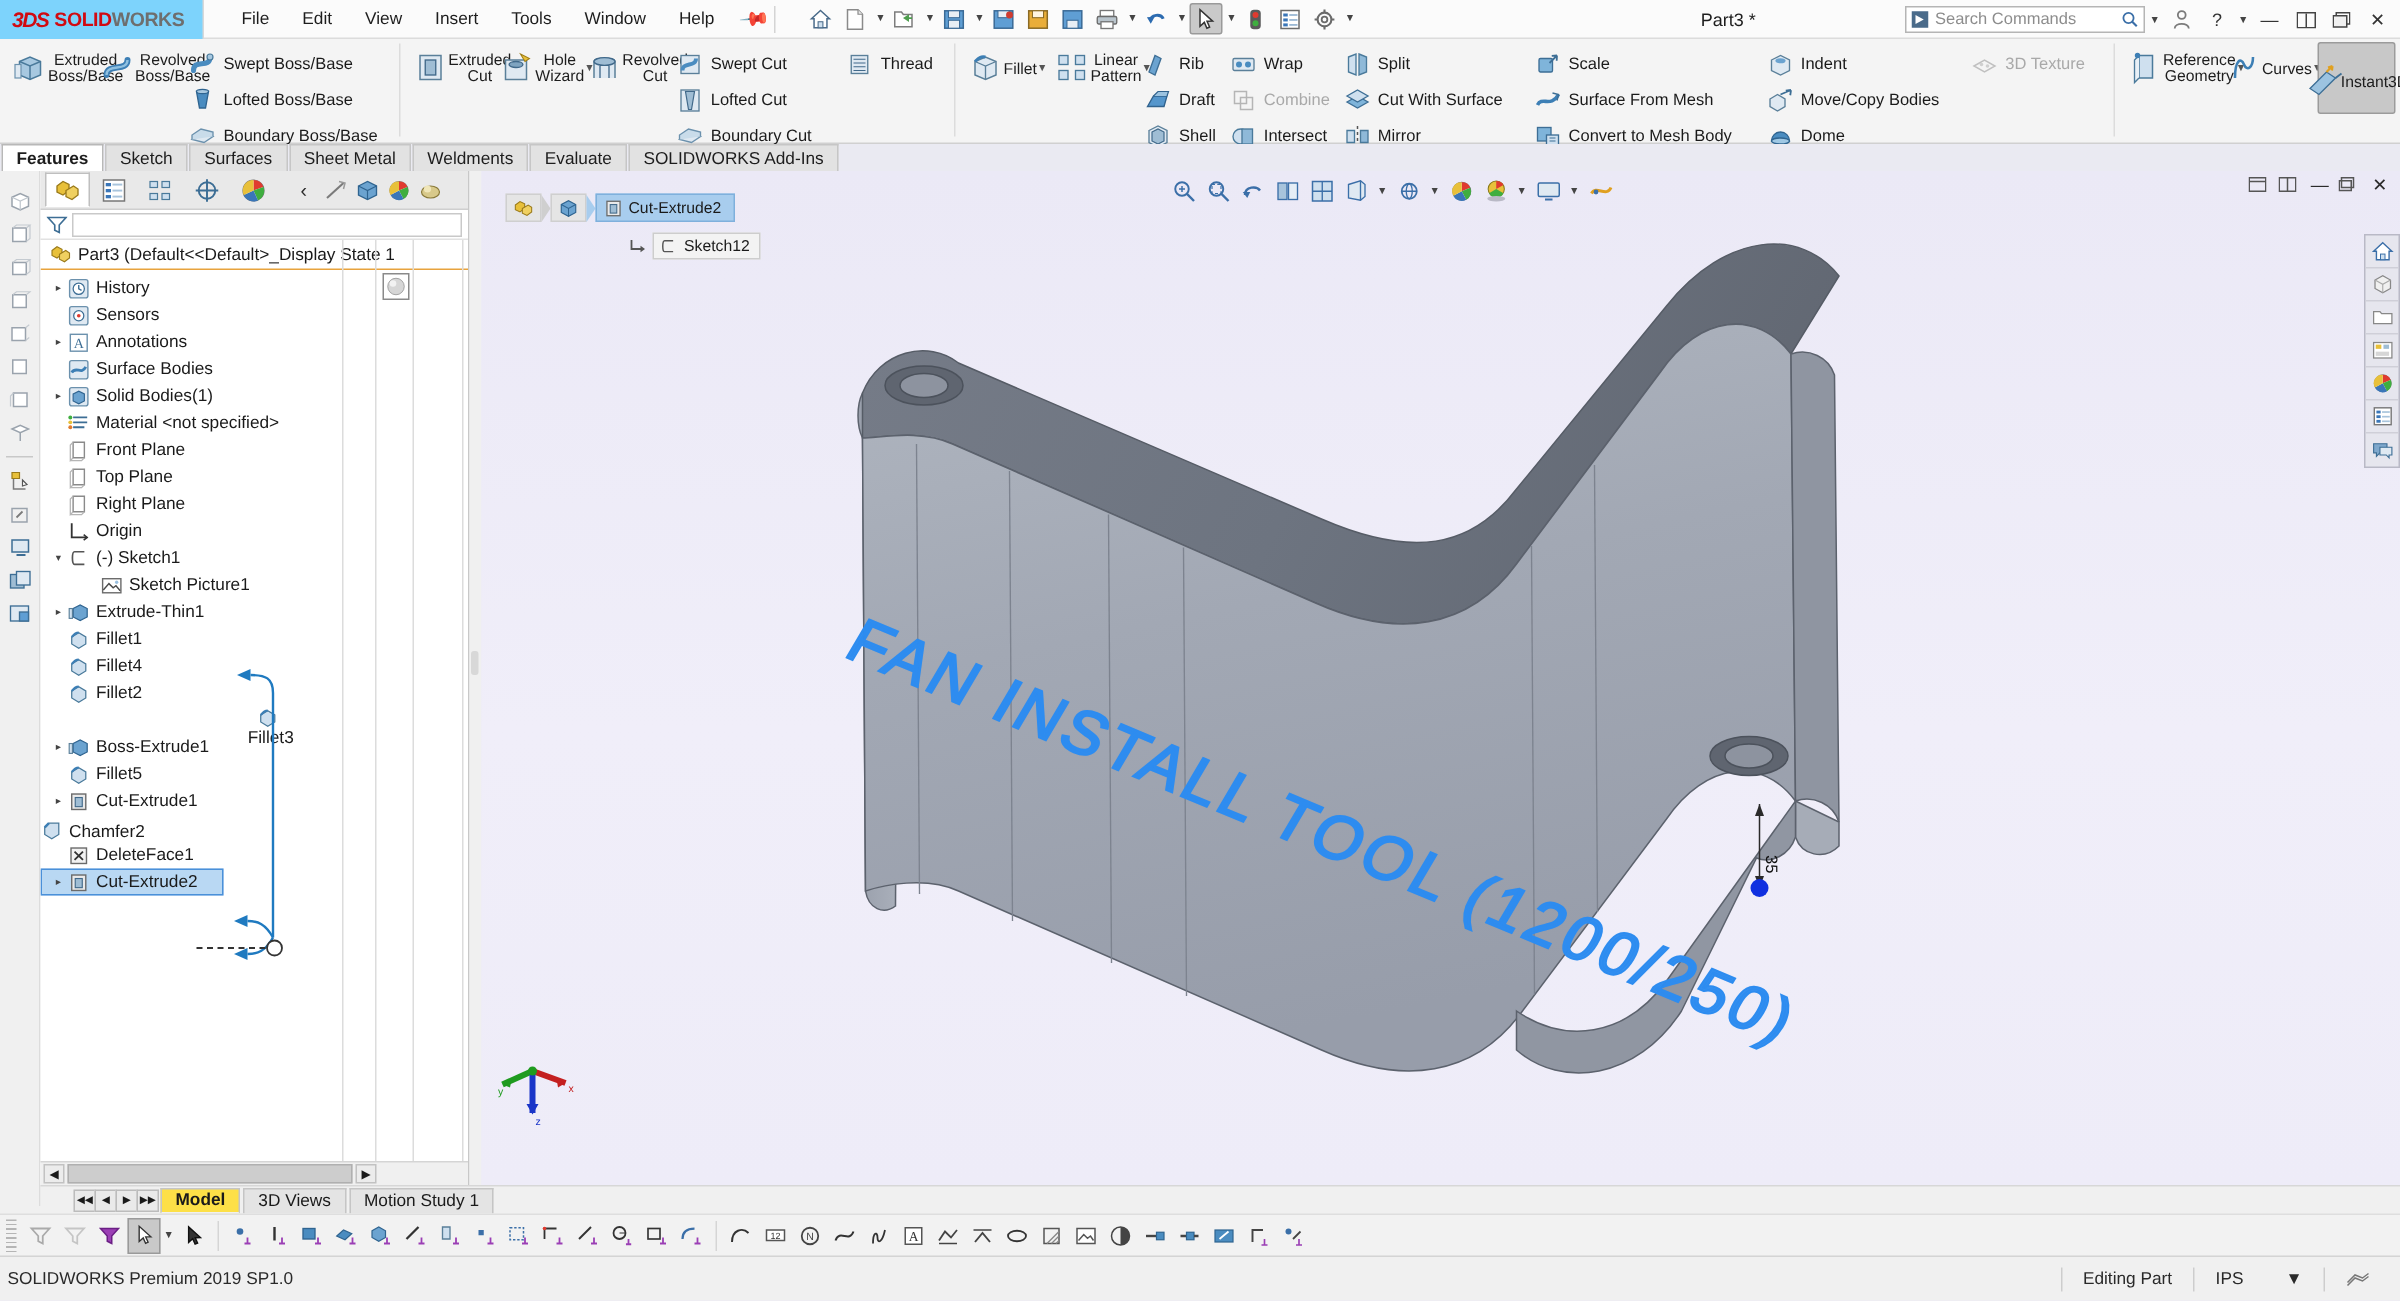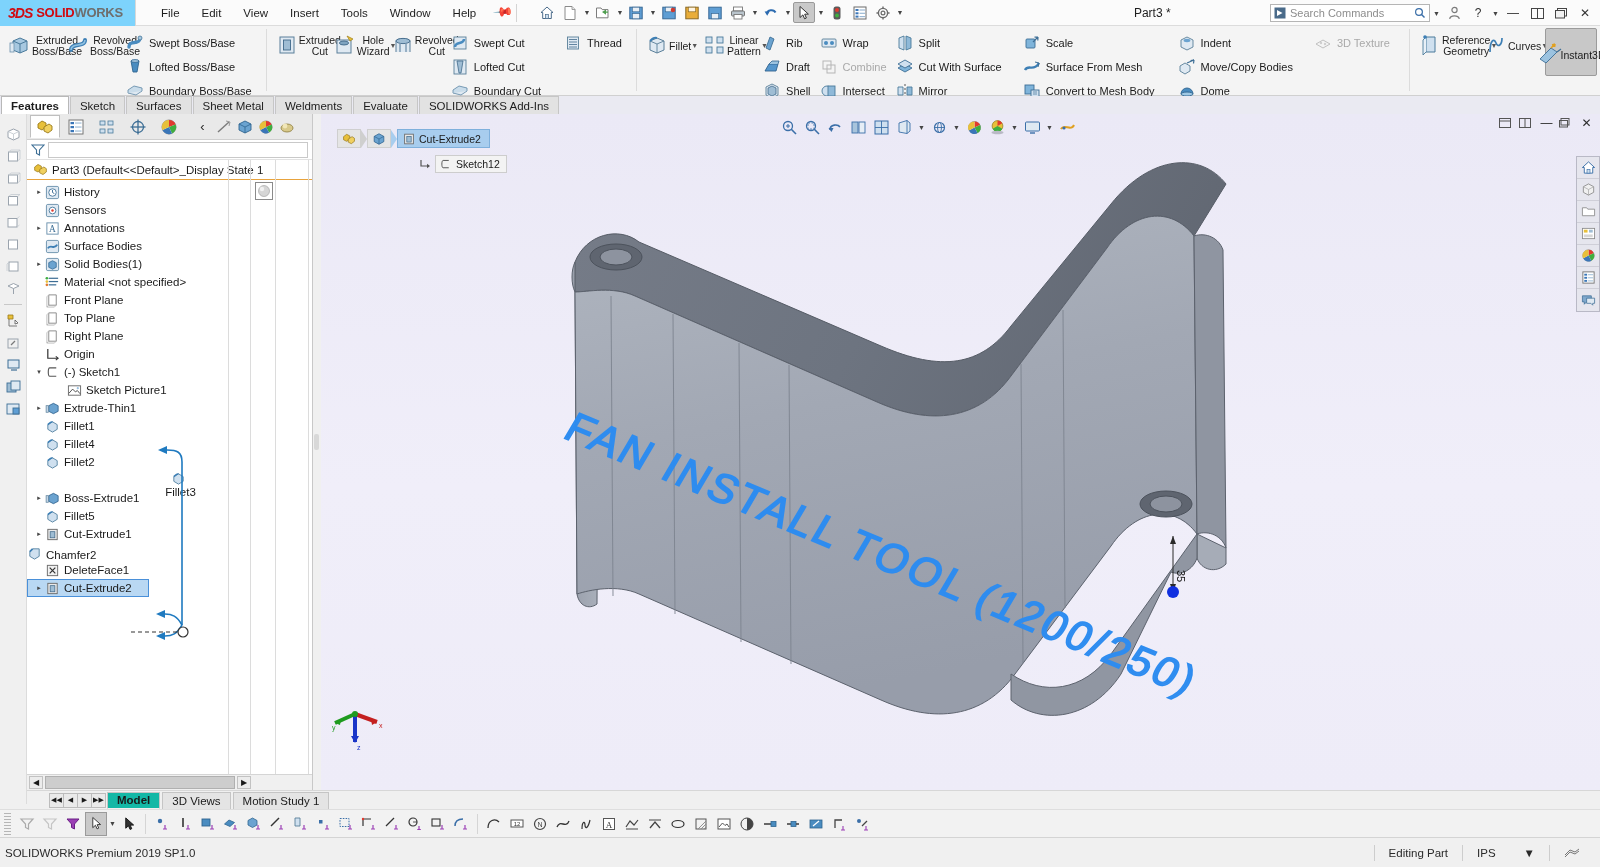--- a/index.html
+++ b/index.html
@@ -169,21 +169,21 @@
   .triad { position:absolute; left:8px; bottom:38px; width:60px; height:56px; }
 
   
   .btabs {
     position:absolute; left:27px; top:790px; width:1573px; height:19px;
     background:#f0f0f0; display:flex; align-items:center; border-top:1px solid #d7d7d7;
   }
   .navbtns { display:flex; margin-left:22px; }
   .navb { width:15px; height:15px; background:#eaeaea; border:1px solid #bcbcbc; font-size:7px; display:flex; align-items:center; justify-content:center; margin-right:-1px;}
   .btab { height:17px; padding:0 9px; font-size:11.5px; display:flex; align-items:center; background:#e4e4e4; border:1px solid #c5c5c5; border-bottom:none; margin-left:2px;}
-  .btab.active { background:#14b8a6; font-weight:bold; border-bottom:1px solid #f0f0f0;}
+  .btab.active { background:#fde047; font-weight:bold; border-bottom:1px solid #f0f0f0;}
 
   
   .sketchbar {
     position:absolute; left:0; top:809px; width:1600px; height:28px;
     background:#f2f2f2; border-top:1px solid #dedede;
     display:flex; align-items:center; padding-left:4px; gap:1px;
   }
   .sdots { width:7px; height:22px; background:repeating-linear-gradient(180deg,#b5b5b5 0 1px, transparent 1px 3px); margin-right:4px;}
   .sbi { width:22px; height:24px; display:flex; align-items:center; justify-content:center; border:1px solid transparent; position:relative;}
   .sbi.sel { background:#c9c9c9; border:1px solid #9a9a9a;}

